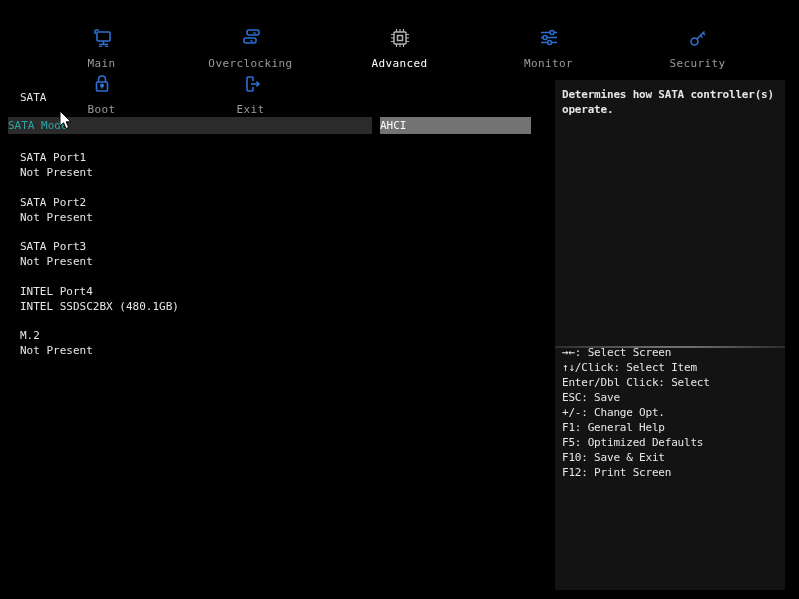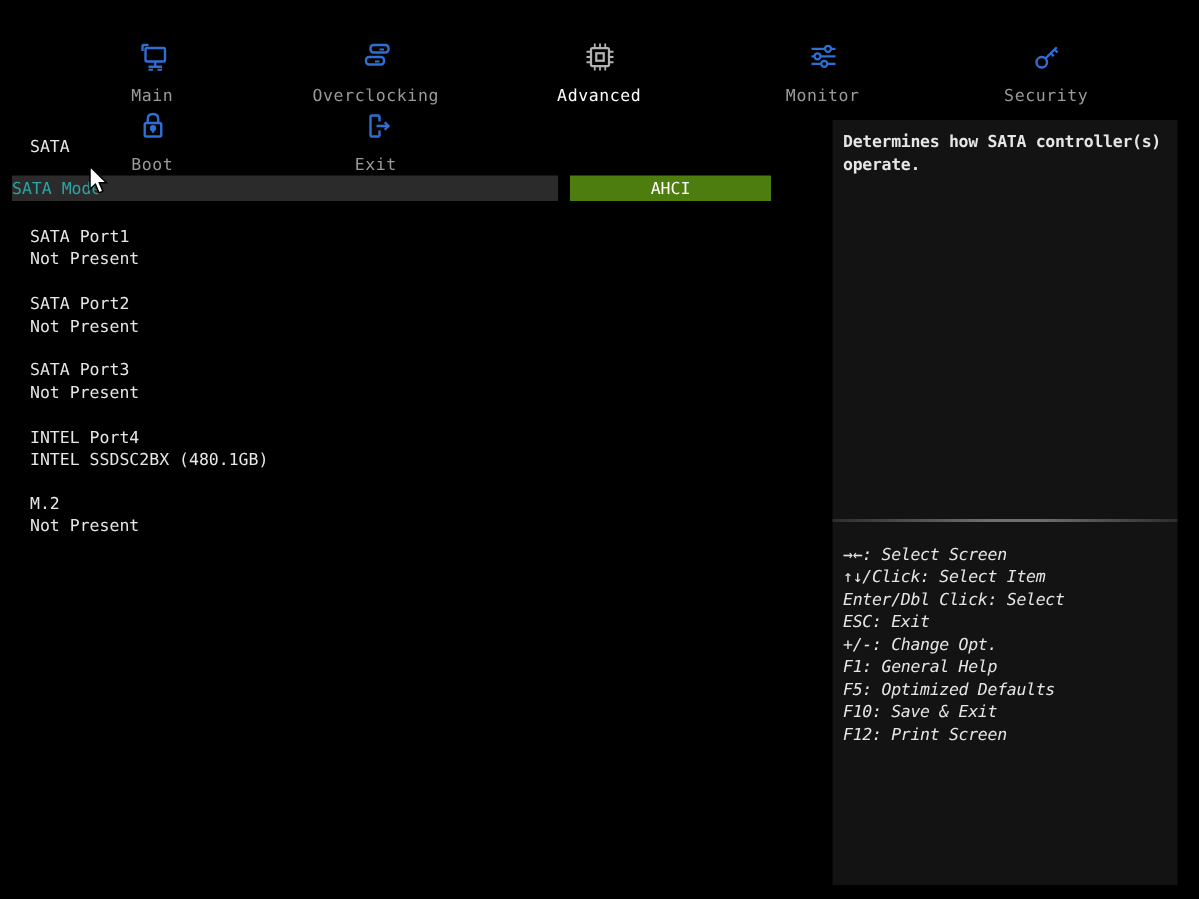--- a/index.html
+++ b/index.html
@@ -22,40 +22,40 @@
 
   
   .section-title { position:absolute; left:20px; top:91px; font-size:11px; color:#e6e6e6; }
 
   .sel-row {
     position:absolute; left:8px; top:117px; width:364px; height:17px;
     background:#2b2b2b; color:#2aa5a5; font-size:11px; line-height:17px;
     cursor:pointer;
   }
   .value-box {
-    position:absolute; left:380px; top:117px; width:134px; height:17px;
-    background:#4d7c0f; color:#ffffff; font-size:11px; line-height:17px;
-    text-align:center; cursor:pointer;
+    position:absolute; left:380px; top:117px; width:151px; height:17px;
+    background:#737373; color:#ffffff; font-size:11px; line-height:17px;
+    cursor:pointer;
   }
 
   .item { position:absolute; left:20px; font-size:11px; line-height:15px; color:#e6e6e6; }
   .item-0 { top:150px; } .item-1 { top:195px; } .item-2 { top:239px; }
   .item-3 { top:284px; } .item-4 { top:328px; }
 
   
   .help-panel {
     position:absolute; left:555px; top:80px; width:230px; height:510px;
     background:#131313;
   }
   .help-desc { position:absolute; top:7px; left:7px; font-size:11px; line-height:15px; color:#e6e6e6; white-space:nowrap; letter-spacing:-0.2px;font-weight:bold; }
   .help-sep {
     position:absolute; top:266px; left:0; width:100%; height:2px;
     background:linear-gradient(90deg,#2d2d2d,#6e6e6e 45%,#6e6e6e 60%,#2d2d2d);
   }
-  .shortcuts { position:absolute; top:282px; left:7px; font-size:11px; line-height:15px; color:#e6e6e6; letter-spacing:-0.2px;font-style:italic; }
+  .shortcuts { position:absolute; top:265px; left:7px; font-size:11px; line-height:15px; color:#e6e6e6; letter-spacing:-0.2px; }
   .shortcuts div { white-space:nowrap; }
 
   
   .cursor { position:absolute; left:58px; top:110px; pointer-events:none; }
 </style>
 </head>
 <body>
 
 <div class="screen">
 
@@ -181,21 +181,21 @@
   <div class="help-panel">
     <div class="help-desc">
       <div>Determines how SATA controller(s)</div>
       <div>operate.</div>
     </div>
     <div class="help-sep"></div>
     <div class="shortcuts">
       <div>→←: Select Screen</div>
       <div>↑↓/Click: Select Item</div>
       <div>Enter/Dbl Click: Select</div>
-      <div>ESC: Exit</div>
+      <div>ESC: Save</div>
       <div>+/-: Change Opt.</div>
       <div>F1: General Help</div>
       <div>F5: Optimized Defaults</div>
       <div>F10: Save &amp; Exit</div>
       <div>F12: Print Screen</div>
     </div>
   </div>
 
   <div class="cursor">
     <svg width="16" height="22" viewBox="0 0 16 22">

